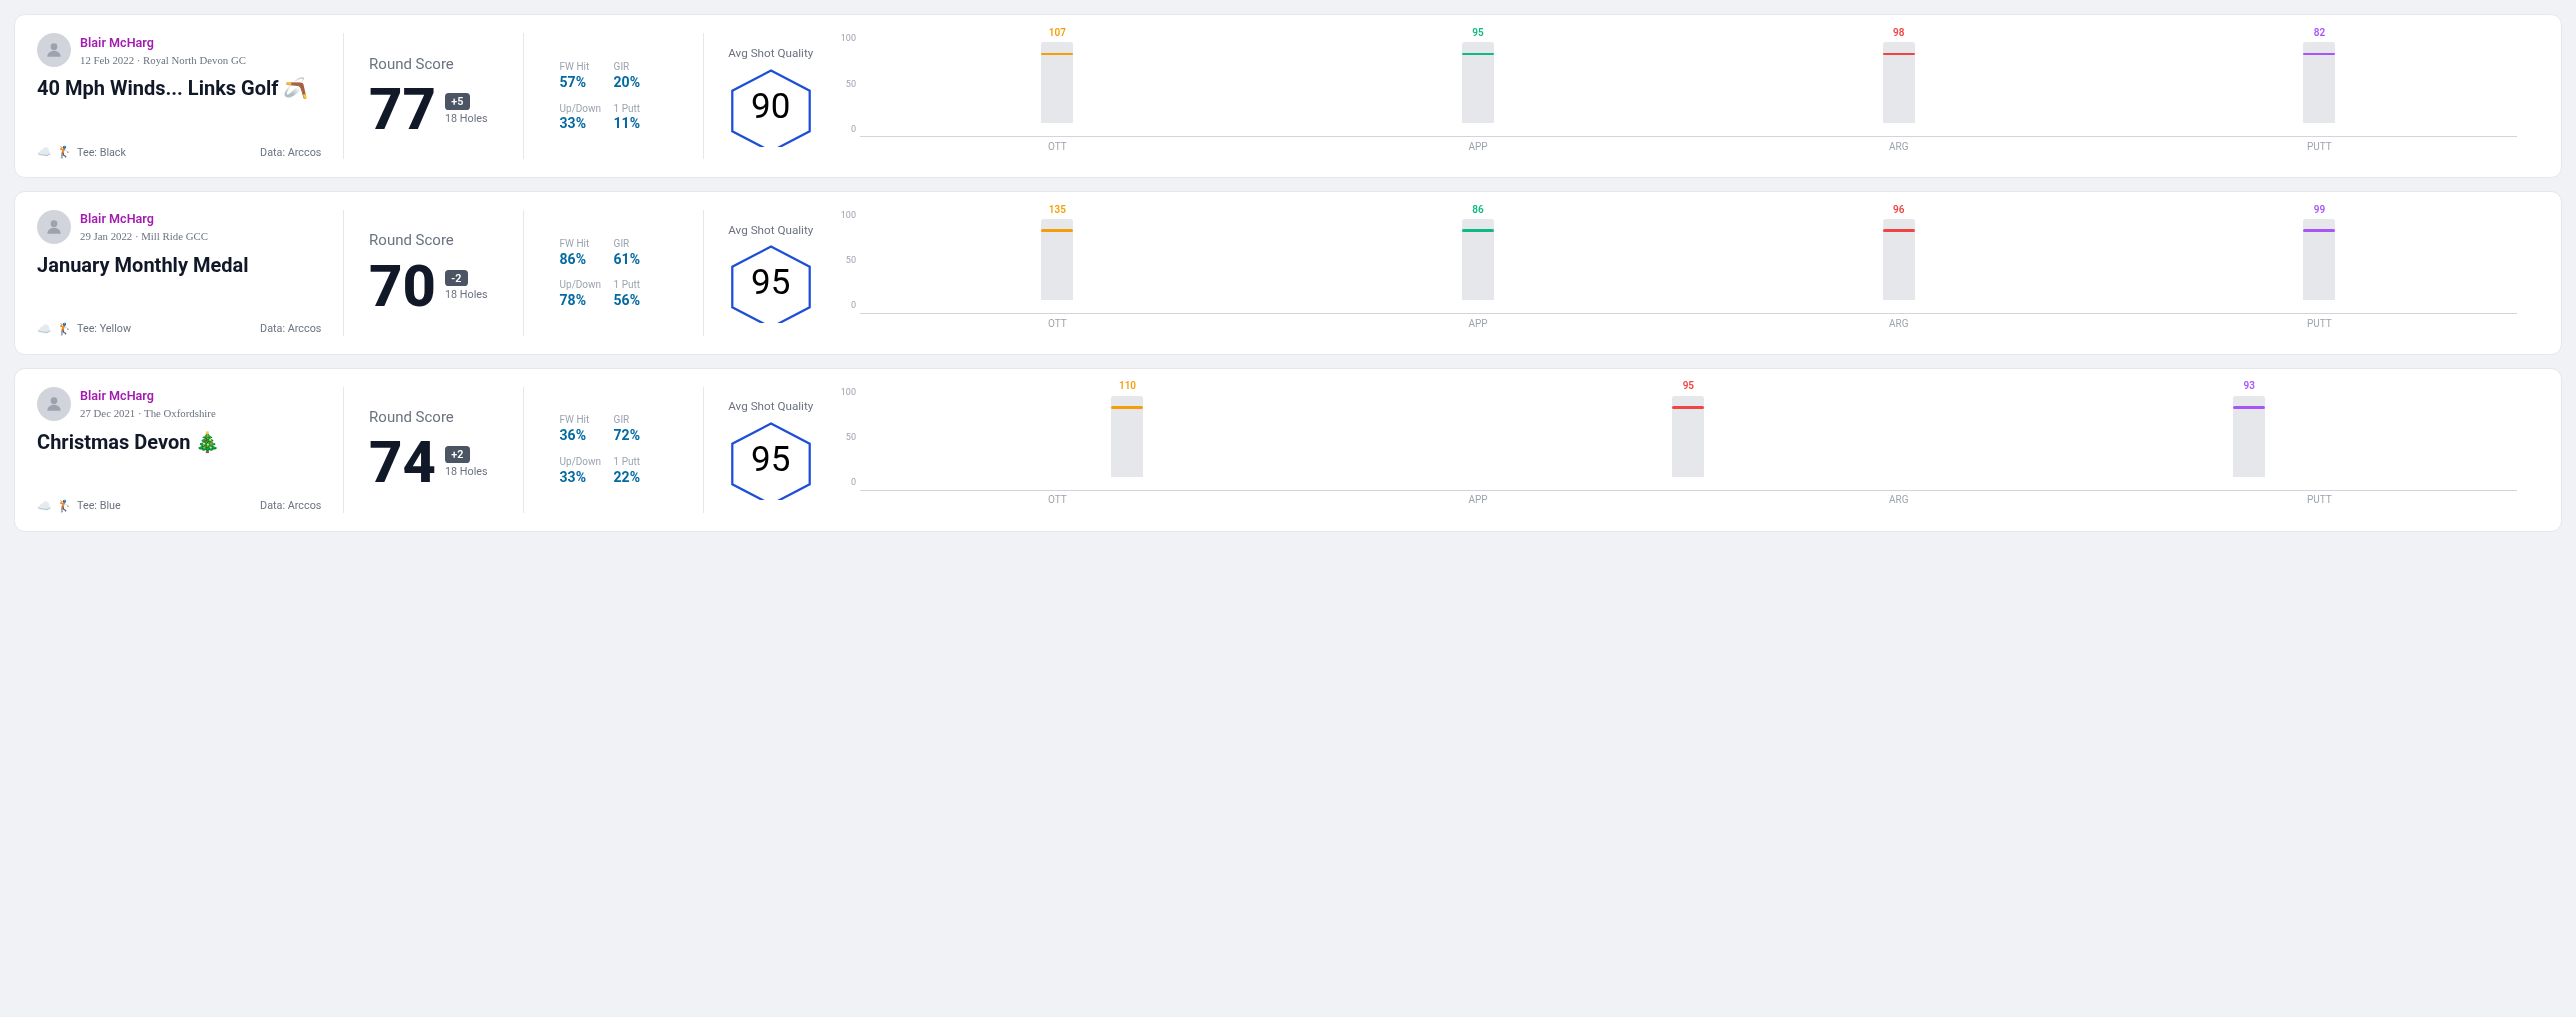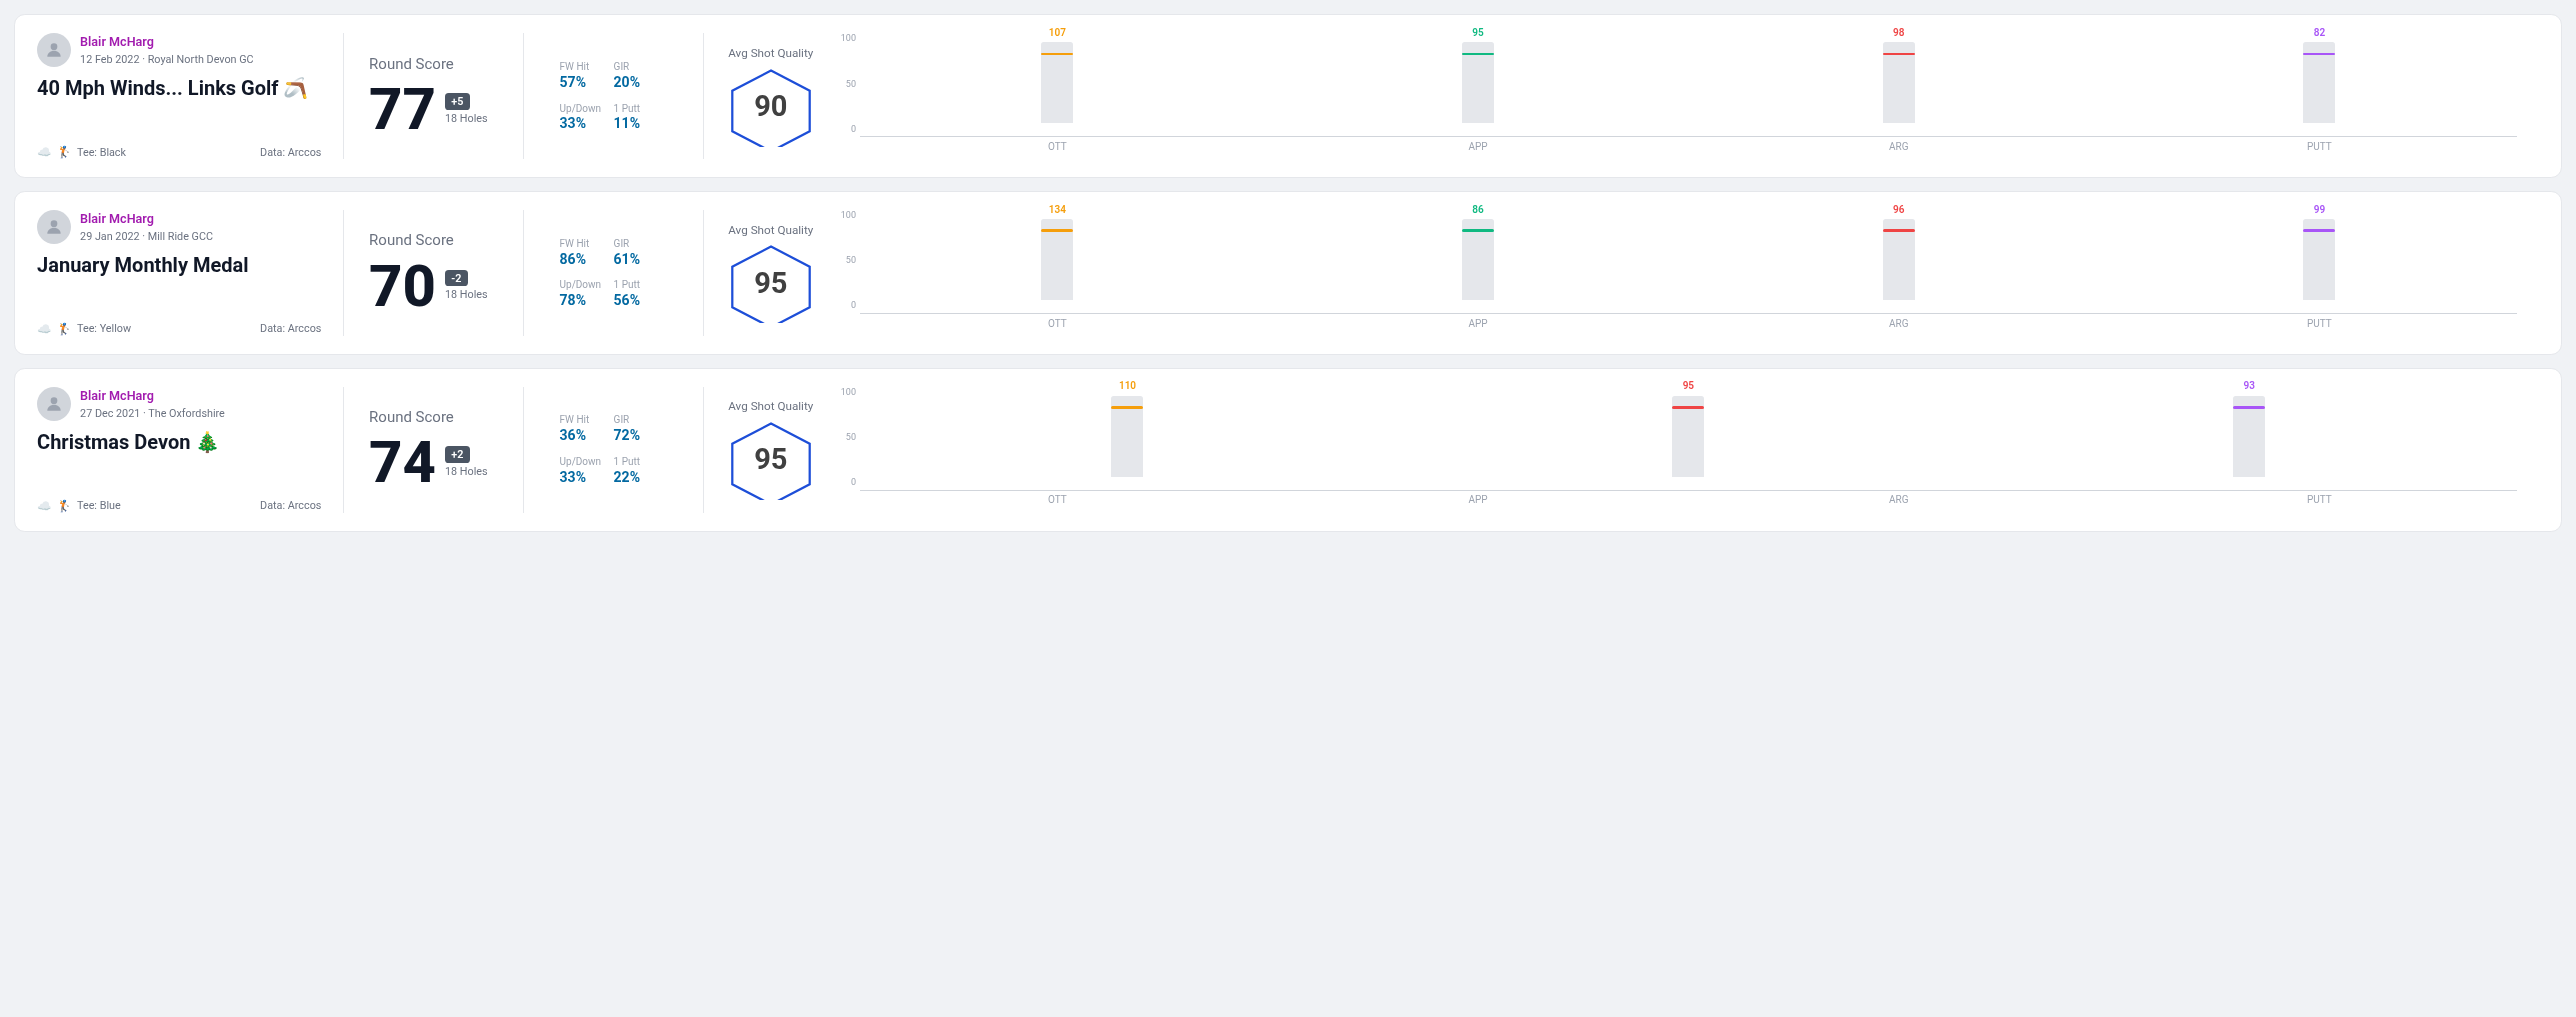--- a/index.html
+++ b/index.html
@@ -51,20 +51,21 @@
     }
     .user-name {
       font-size: 12.6px;
       font-weight: 600;
       color: #a21caf;
     }
     .user-date {
       font-size: 10.8px;
       color: #6b7280;
       margin-top: 4px;
+      font-family: Liberation Serif, serif;
     }
     .round-title {
       font-size: 20px;
       font-weight: 700;
       color: #111827;
       margin: 5.4px 0 7.2px 0;
     }
     .bottom-info {
       display: flex;
       align-items: center;
@@ -185,23 +186,23 @@
       display: flex;
       align-items: center;
       justify-content: center;
     }
     .hexagon-svg {
       position: absolute;
       top: 0;
       left: 0;
     }
     .hexagon-score {
-      font-size: 29px;
-      font-weight: 700;
-      color: #404040;
+      font-size: 35px;
+      font-weight: 400;
+      color: #000000;
       position: relative;
       z-index: 1;
     }
     .chart-container {
       flex: 1;
       height: 126px;
       display: flex;
       flex-direction: column;
       justify-content: space-between;
     }
@@ -481,21 +482,21 @@
 
     <div class="chart-area">
       <div class="chart-y-axis">
         <span>100</span>
         <span>50</span>
         <span>0</span>
       </div>
       <div style="flex:1">
         <div class="chart-bars">
       <div class="bar-group">
-        <span class="bar-value" style="color:#f59e0b">134</span>
+        <span class="bar-value" style="color:#f59e0b">135</span>
         <div class="bar-wrapper" style="height:81px;">
           <div class="bar-fill" style="height:69px; background:#e5e7eb;"></div>
           <div class="bar-line" style="bottom:68px; background:#f59e0b;"></div>
         </div>
       </div>
 
       <div class="bar-group">
         <span class="bar-value" style="color:#10b981">86</span>
         <div class="bar-wrapper" style="height:81px;">
           <div class="bar-fill" style="height:59px; background:#e5e7eb;"></div>

